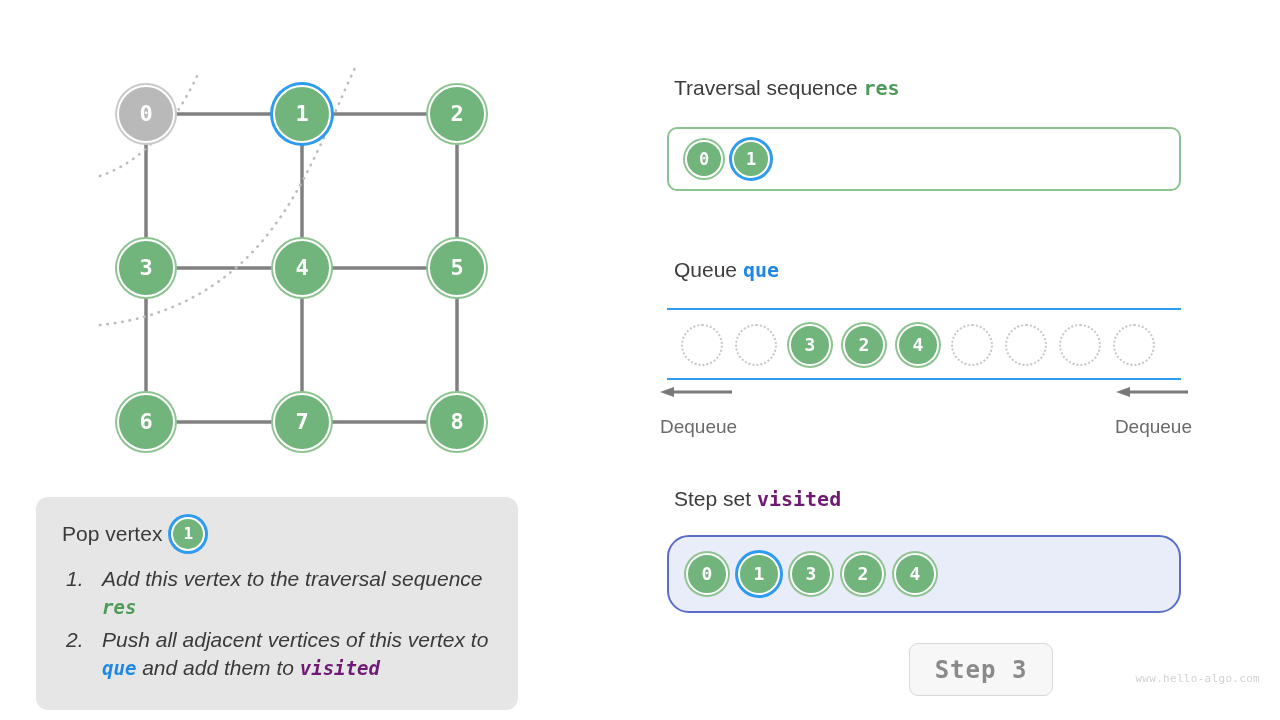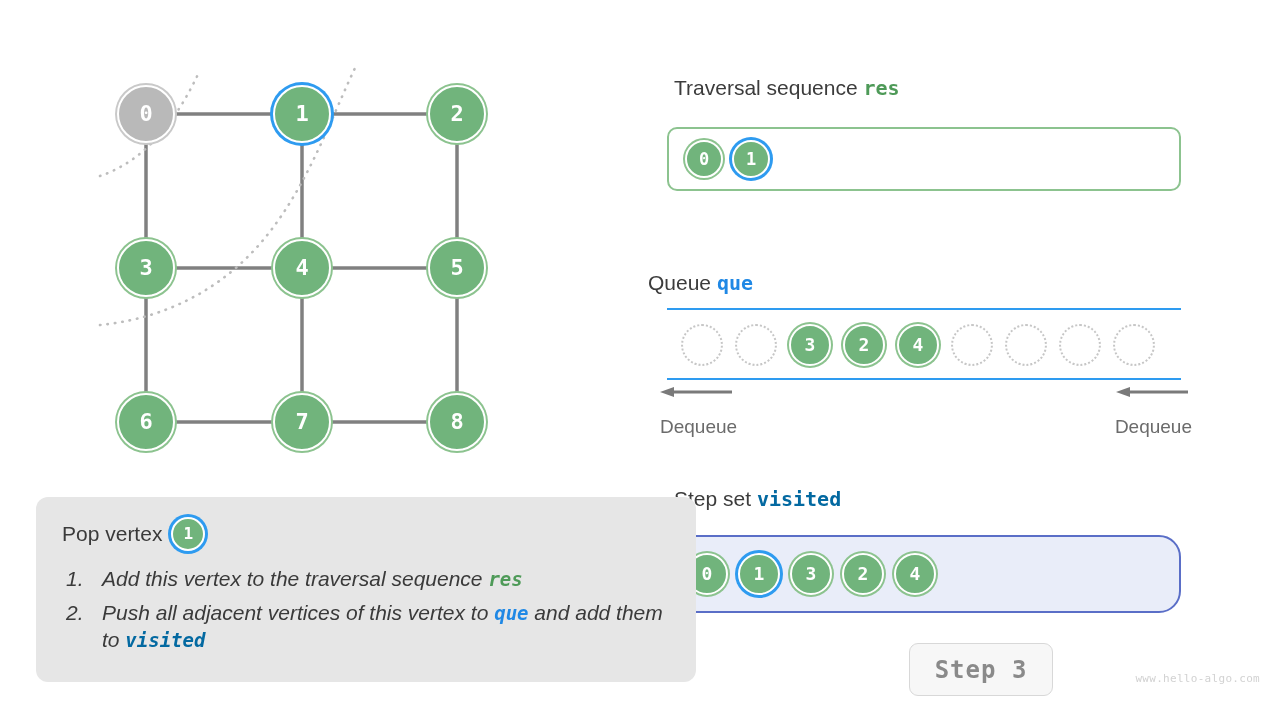--- a/index.html
+++ b/index.html
@@ -74,21 +74,21 @@
     color: #3c3c3c;
     white-space: nowrap;
   }
   .mono-tag {
     font-family: "DejaVu Sans Mono", "Liberation Mono", monospace;
     font-weight: 700;
     font-size: 20px;
   }
   .tag-res { color: #4e9a58; }
   .tag-que { color: #1f88e5; }
-  .tag-visited { color: #0369a1; text-align: center; }
+  .tag-visited { color: #701a75; text-align: center; }
 
   
   #res-box {
     position: absolute;
     left: 667px; top: 127px;
     width: 514px; height: 64px;
     box-sizing: border-box;
     border: 2px solid #8cc38f;
     border-radius: 10px;
     display: flex;
@@ -169,21 +169,21 @@
     position: relative;
     width: 42px; height: 42px;
     font-size: 18px;
     flex: 0 0 auto;
   }
 
   
   #caption-box {
     position: absolute;
     left: 36px; top: 497px;
-    width: 660px;
+    width: 482px;
     box-sizing: border-box;
     background: #e6e6e6;
     border-radius: 12px;
     padding: 20px 24px 22px 26px;
   }
   #caption-lead {
     font-size: 21px;
     color: #3a3a3a;
     display: flex;
     align-items: center;
@@ -289,21 +289,21 @@
 </div>
 
 <div class="section-title" style="left:674px; top:76px;text-align:right;">
   <span>Traversal sequence </span><span class="mono-tag tag-res">res</span>
 </div>
 <div id="res-box">
     <div class="node green">0</div>
     <div class="node current">1</div>
   </div>
 
-<div class="section-title" style="left:648px; top:258px;margin-top:13px;">
+<div class="section-title" style="left:674px; top:258px;">
   <span>Queue </span><span class="mono-tag tag-que">que</span>
 </div>
 <div id="queue-wrap">
   <div class="queue-rail" id="queue-rail-top"></div>
   <div class="queue-rail" id="queue-rail-bottom"></div>
   <div id="queue-slots">
       <div class="node empty"></div>
       <div class="node empty"></div>
       <div class="node green">3</div>
       <div class="node green">2</div>

